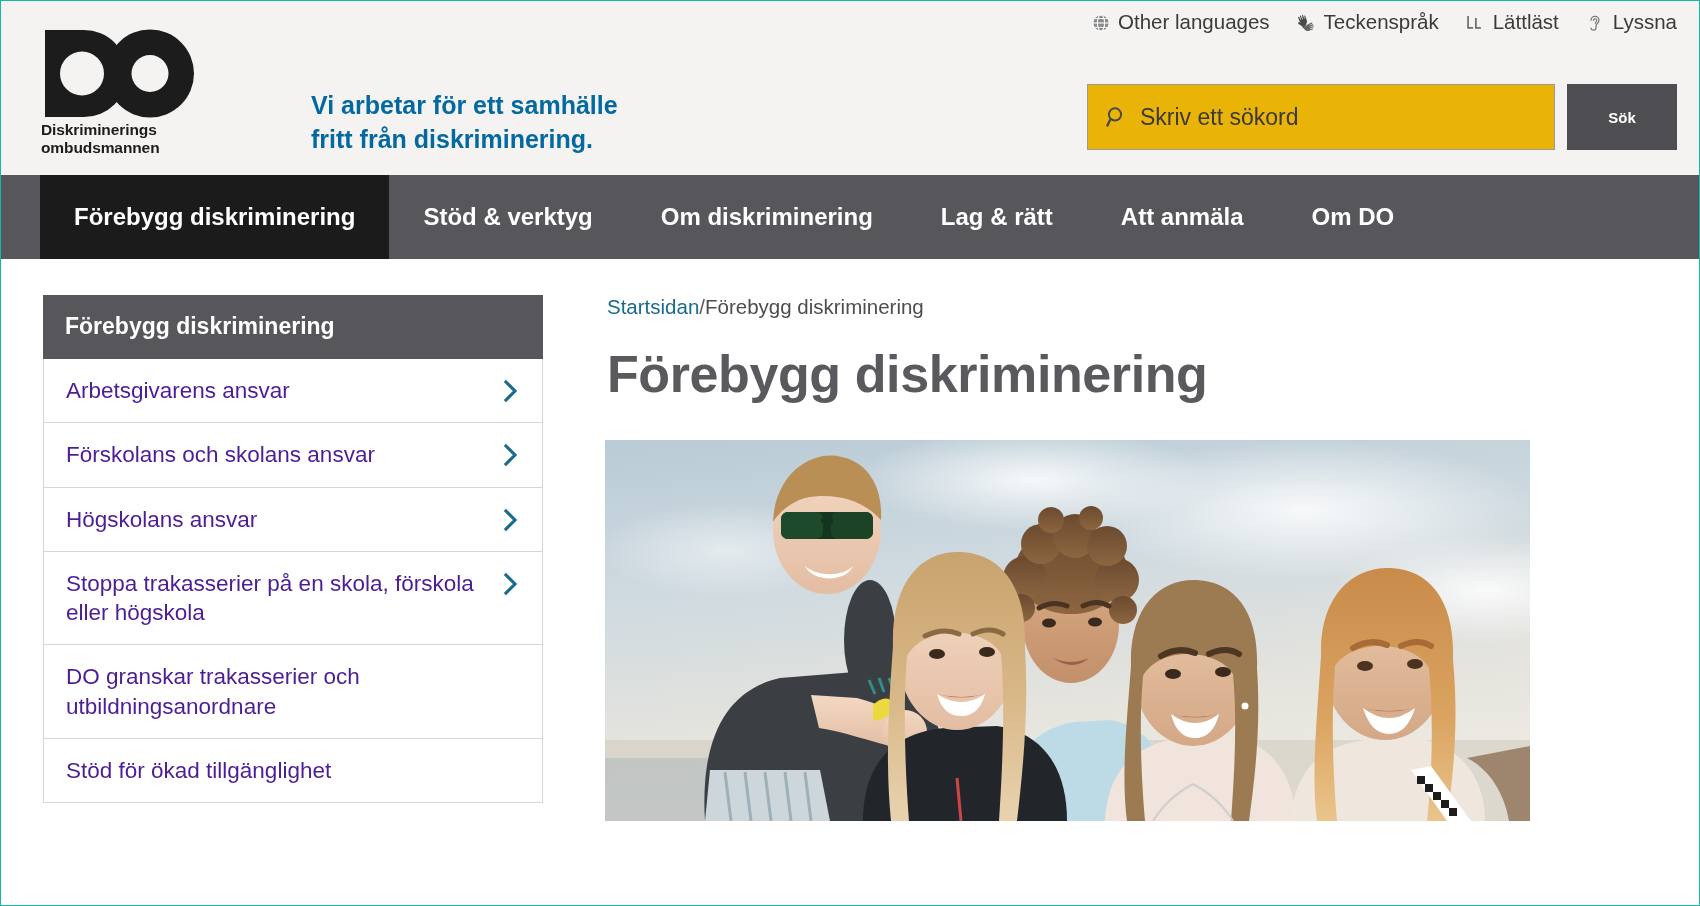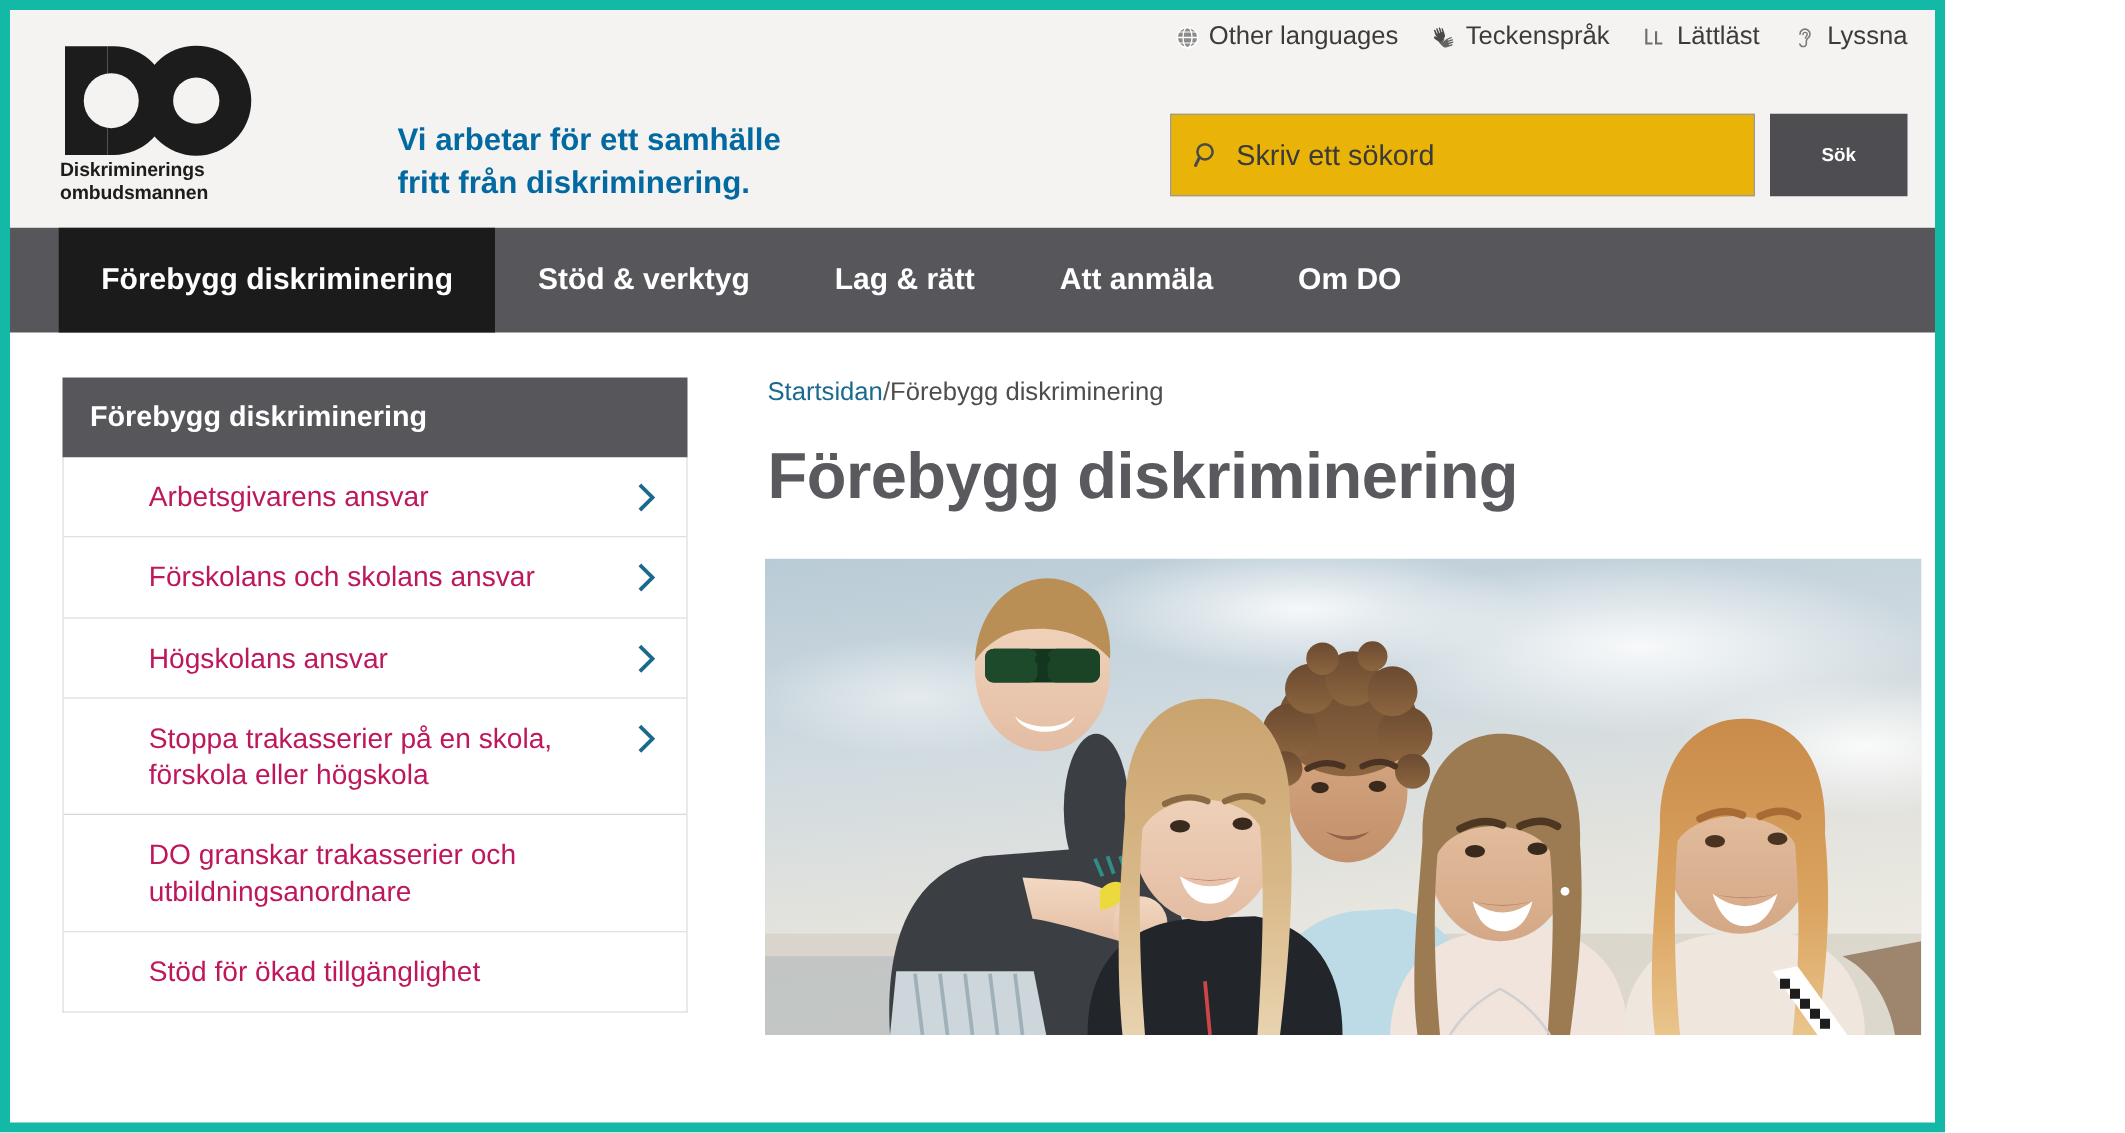--- a/index.html
+++ b/index.html
@@ -8,26 +8,26 @@
     padding: 0;
     background: #ffffff;
   }
   body {
     font-family: "Liberation Sans", sans-serif;
     -webkit-font-smoothing: antialiased;
   }
 
   .page {
     position: relative;
-    width: 1556px;
+    width: 1700px;
     height: 906px;
     overflow: hidden;
     background: #ffffff;
     box-sizing: border-box;
-    border: 8px solid #14b8a6;
+    border: 1px solid #14b8a6;
   }
 
   
   .header {
     position: relative;
     height: 174px;
     background: #f4f3f1;
     box-sizing: border-box;
   }
 
@@ -199,24 +199,23 @@
     justify-content: space-between;
     gap: 12px;
     padding: 17px 22px 17px 22px;
     border-bottom: 1px solid #d7d7d7;
     background: #ffffff;
     cursor: pointer;
     box-sizing: border-box;
   }
   .sidebar-item:last-child { border-bottom: 0; }
   .sidebar-item-label {
-    color: #be185d;
+    color: #4c1d95;
     font-size: 22.5px;
     line-height: 1.3;
-    margin-left: 46px;
   }
   .chev {
     flex: 0 0 auto;
     width: 18px;
     height: 26px;
     margin-top: 2px;
   }
   .chev.hidden { visibility: hidden; }
 
   
@@ -348,20 +347,21 @@
         <input class="search-input" type="text" placeholder="Skriv ett sökord" style="">
       </div>
       <button class="search-button">Sök</button>
     </div>
   </div>
 
   <nav class="mainnav">
     <div class="nav-spacer"></div>
     <a class="nav-item active">Förebygg diskriminering</a>
     <a class="nav-item">Stöd &amp; verktyg</a>
+    <a class="nav-item">Om diskriminering</a>
     <a class="nav-item">Lag &amp; rätt</a>
     <a class="nav-item">Att anmäla</a>
     <a class="nav-item">Om DO</a>
   </nav>
 
   <div class="content">
 
     <aside class="sidebar">
       <div class="sidebar-header">Förebygg diskriminering</div>
       <div class="sidebar-list">

